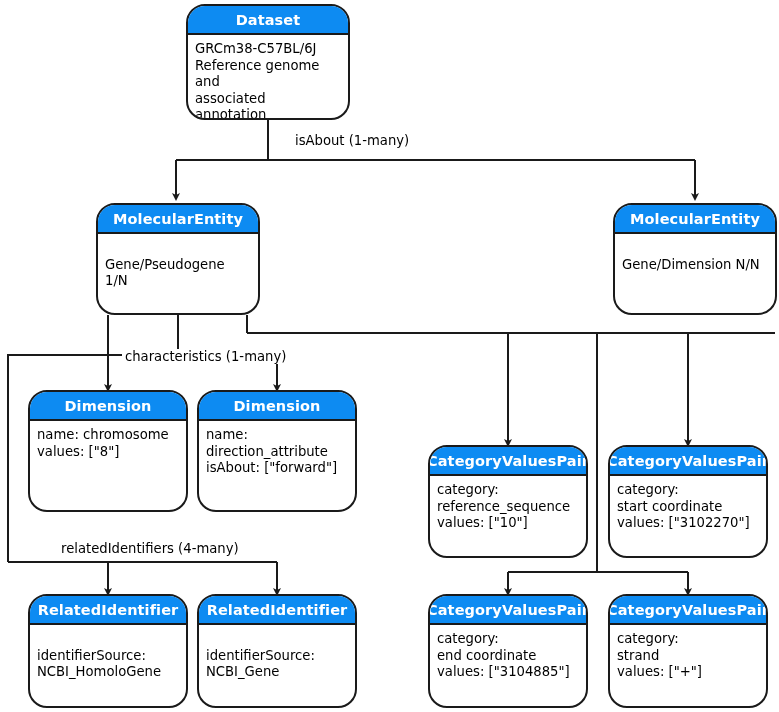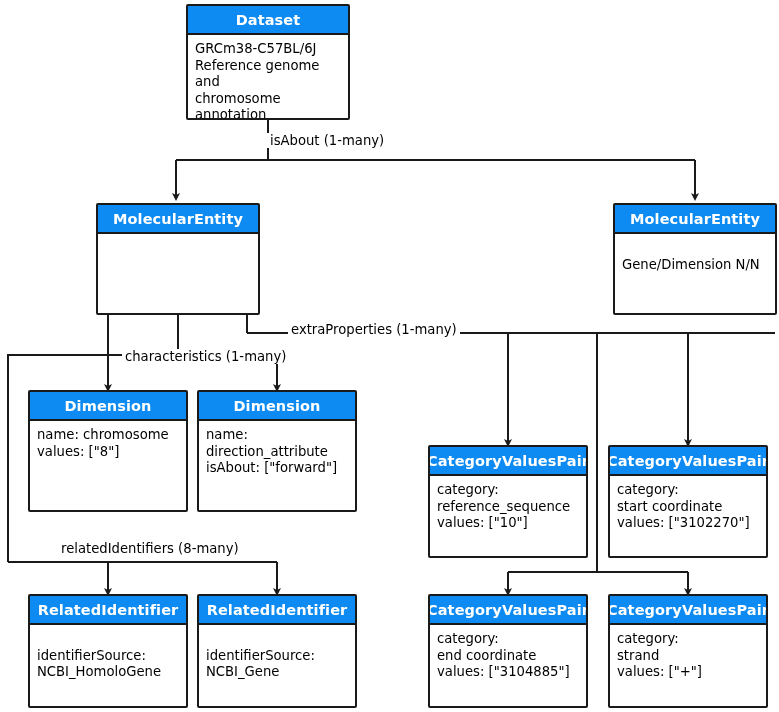--- a/index.html
+++ b/index.html
@@ -24,21 +24,21 @@
     left: 0;
     top: 0;
     width: 779px;
     height: 712px;
     pointer-events: none;
   }
   .node {
     position: absolute;
     box-sizing: border-box;
     border: 2px solid #1a1a1a;
-    border-radius: 2px;
+    border-radius: 19px;
     background: #ffffff;
     overflow: hidden;
     display: flex;
     flex-direction: column;
   }
   .node-header {
     box-sizing: border-box;
     height: 29px;
     min-height: 29px;
     background: #0d8bf2;
@@ -104,34 +104,37 @@
       <path d="M247,333 L775,333"></path>
       <path d="M508,333 L508,443" marker-end="url(#arrow)"></path>
       <path d="M688,333 L688,443" marker-end="url(#arrow)"></path>
       <path d="M597,333 L597,572"></path>
       <path d="M508,572 L688,572"></path>
       <path d="M508,572 L508,592" marker-end="url(#arrow)"></path>
       <path d="M688,572 L688,592" marker-end="url(#arrow)"></path>
     </g>
   </svg>
 
-  <div class="edge-label" style="left:267px; top:133px;">isAbout  (1-many)</div>
-  <div class="edge-label" style="left:288px; top:322px;">extraProperties (1-many)</div>
+  <div class="edge-label" style="left:292px; top:133px;">isAbout  (1-many)</div>
   <div class="edge-label" style="left:122px; top:349px;">characteristics (1-many)</div>
-  <div class="edge-label" style="left:58px; top:541px;">relatedIdentifiers (8-many)</div>
+  <div class="edge-label" style="left:58px; top:541px;">relatedIdentifiers (4-many)</div>
 
   <div class="node" style="left:186px; top:4px; width:164px; height:116px;">
     <div class="node-header">Dataset</div>
     <div class="node-body">GRCm38-C57BL/6J
 Reference genome and
-chromosome annotation</div>
+associated annotation</div>
   </div>
 
   <div class="node" style="left:96px; top:203px; width:164px; height:112px;">
     <div class="node-header">MolecularEntity</div>
+    <div class="node-body">
+      <div class="para">Gene/Pseudogene 1/N</div>
+      
+    </div>
   </div>
 
   <div class="node" style="left:613px; top:203px; width:164px; height:112px;">
     <div class="node-header">MolecularEntity</div>
     <div class="node-body">
       <div class="para">Gene/Dimension N/N</div>
     </div>
   </div>
 
   <div class="node" style="left:28px; top:390px; width:160px; height:122px;">

